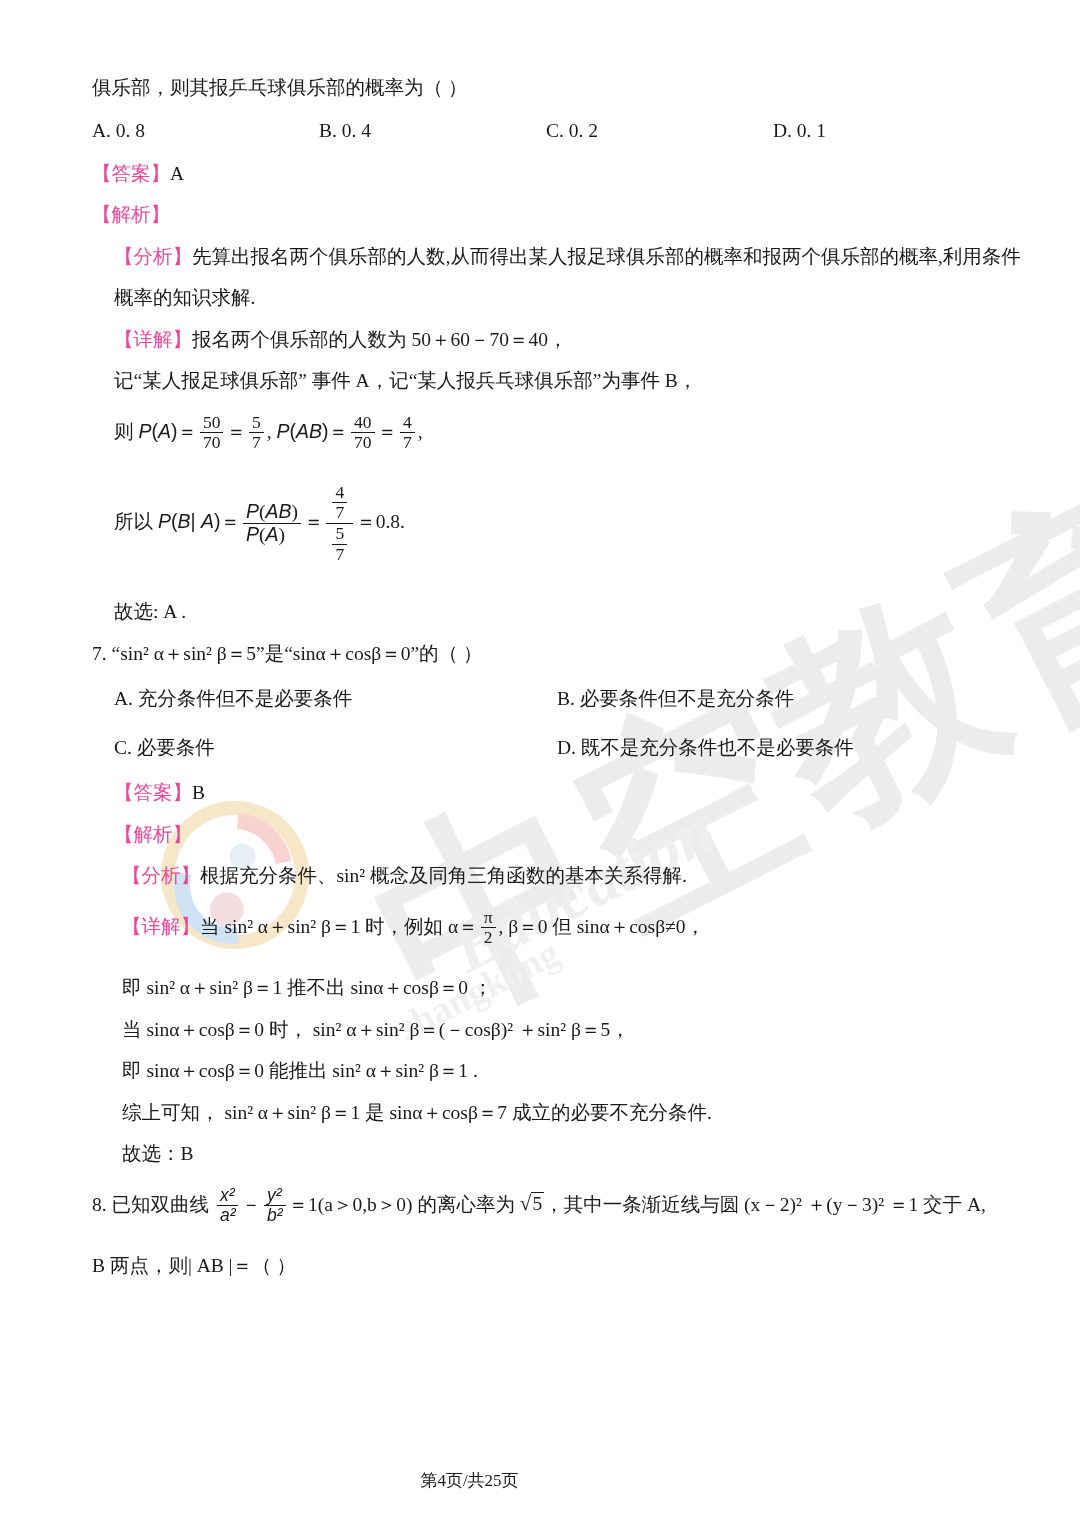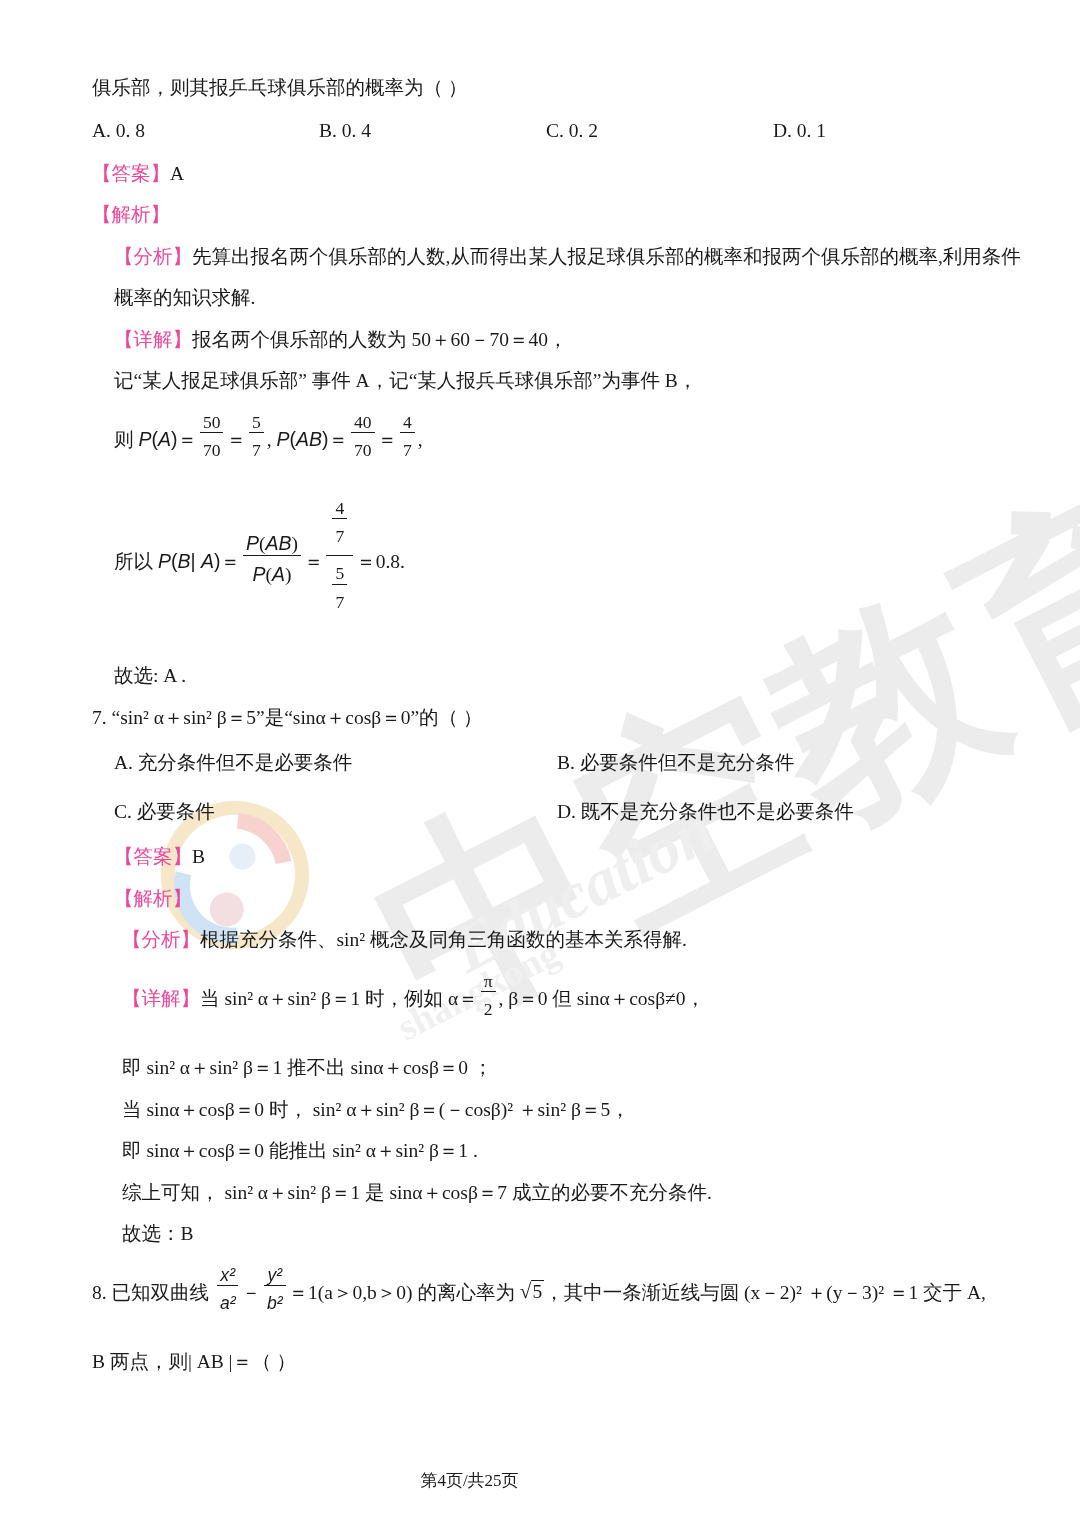--- a/index.html
+++ b/index.html
@@ -98,27 +98,26 @@
   .opt2 .o { width: 470px; }
   .indent { padding-left: 22px; }
   .indent2 { padding-left: 30px; }
 
   
   .m { font-family: Liberation Sans, sans-serif; font-style: italic; }
   .up { font-style: normal; }
   .frac {
     display: inline-block;
     vertical-align: middle;
-    text-align: center;
     font-size: 0.9em;
     line-height: 1.12;
     margin: 0 3px;
   }
   .frac .num { display: block; padding: 0 3px; }
-  .frac .den { display: block; border-top: 1.2px solid #1a1a1a; padding: 8px 3px; }
+  .frac .den { display: block; border-top: 1.2px solid #1a1a1a; padding: 0 3px; }
   .bigfrac { font-size: 1em; }
   .sqrt {
     display: inline-block;
     white-space: nowrap;
   }
   .sqrt .rad { font-size: 1.08em; }
   .sqrt .body {
     border-top: 1.2px solid #1a1a1a;
     padding: 0 2px 0 1px;
   }

